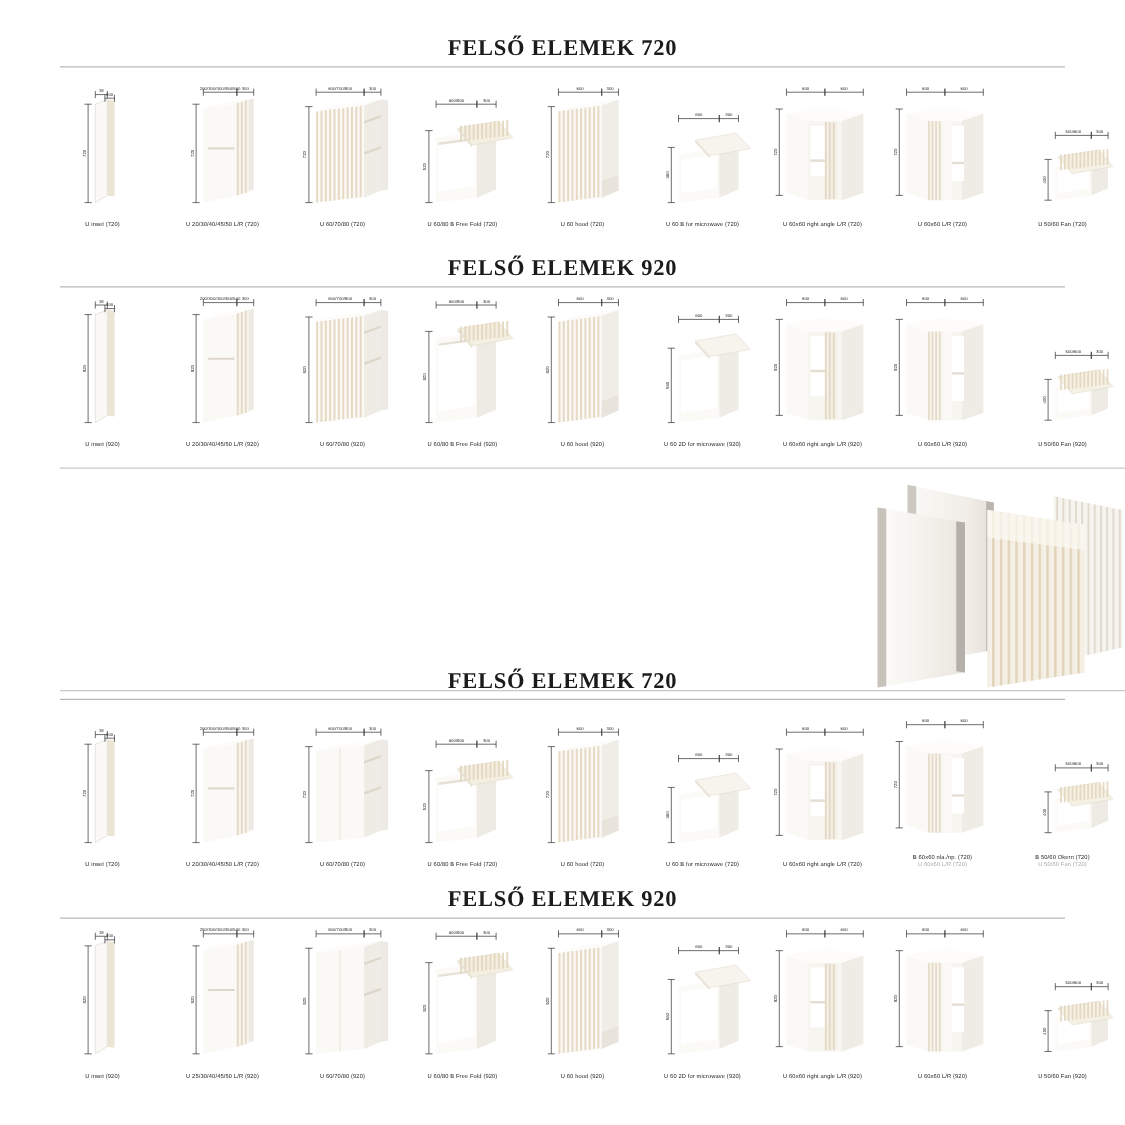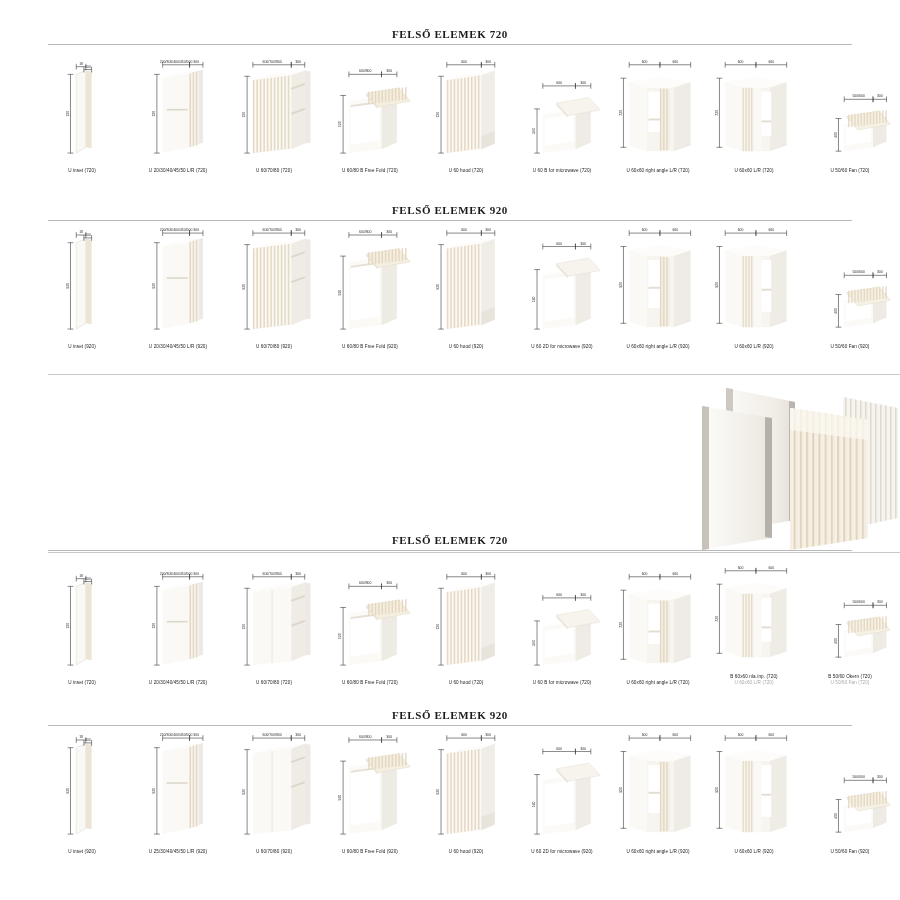--- a/index.html
+++ b/index.html
@@ -13,21 +13,21 @@
     position:relative;
   }
   .page { width:900px; height:900px; position:relative; }
 
   
   .section { position:relative; }
   .sec-title {
     text-align:center;
     font-family:"Liberation Serif", serif;
     font-weight:bold;
-    font-size:11px;
+    font-size:18px;
     letter-spacing:.6px;
     color:#1b1b1b;
     padding-top:6px;
     padding-bottom:4px;
   }
   .sec-title.left-ind { text-align:center; padding-left:0; }
   .rule {
     height:1px;
     background:#b9b9b9;
     margin:0 48px;

